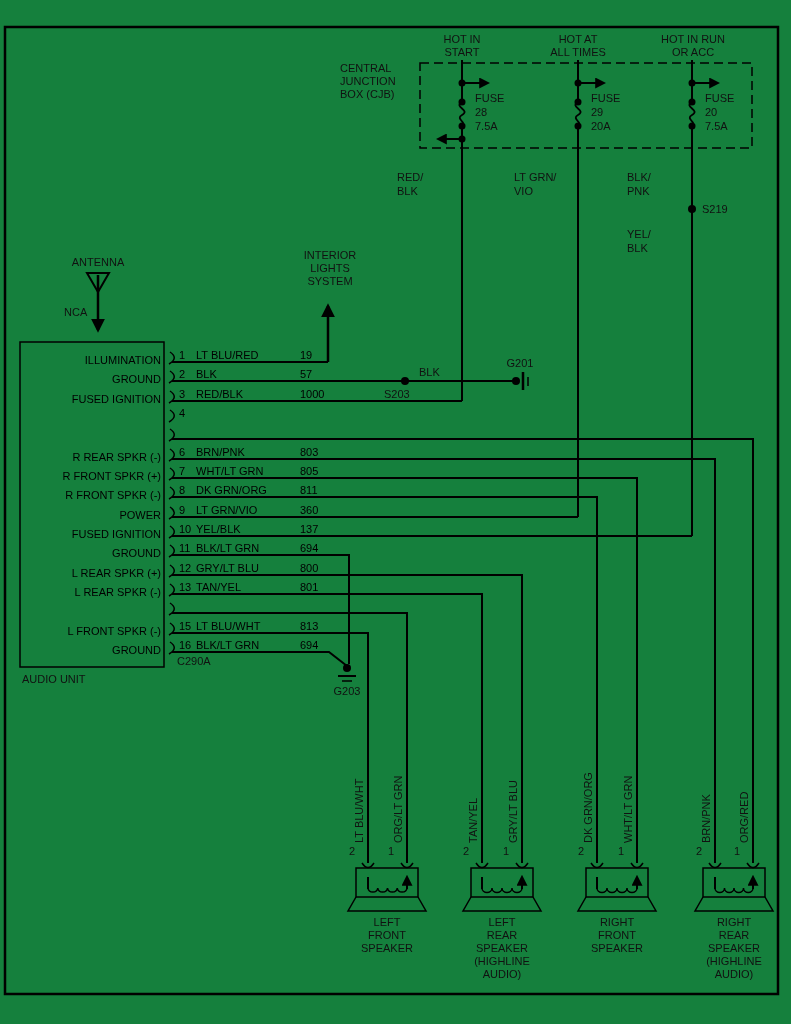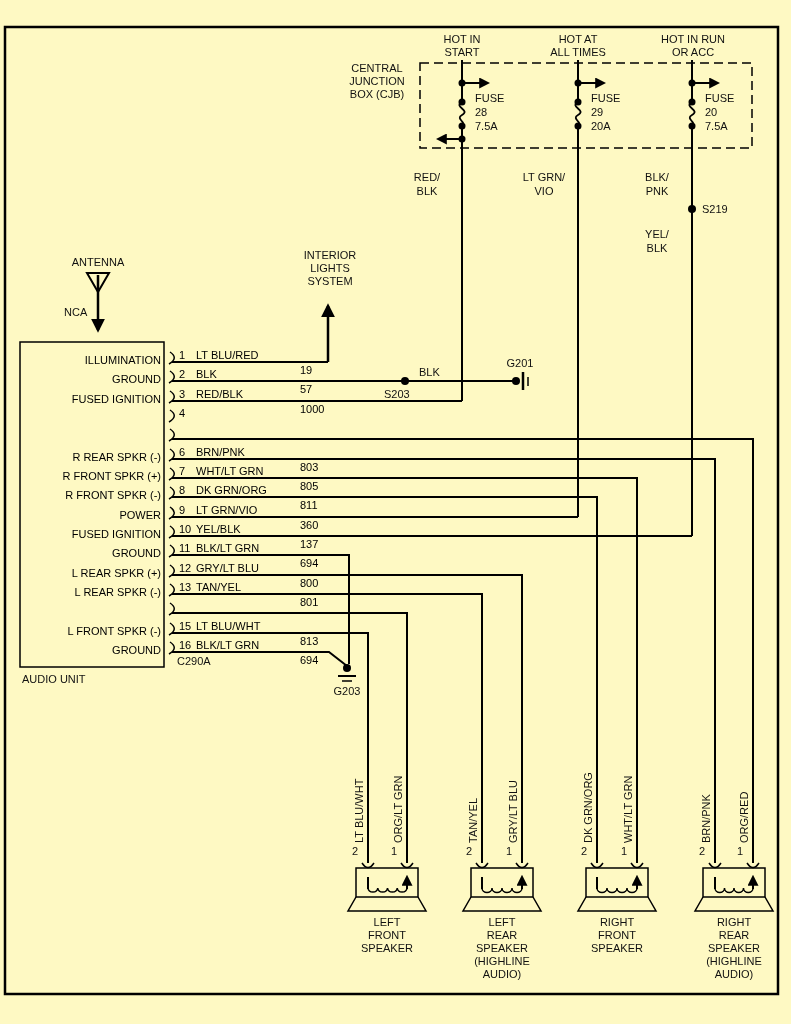--- a/index.html
+++ b/index.html
@@ -1,29 +1,29 @@
 <!DOCTYPE html>
 <html><head>
 <meta charset="utf-8">
 <style>
   html,body{margin:0;padding:0;background:#fff;}
-  .stage{position:relative;width:791px;height:1024px;background:#fef9c3;overflow:hidden;
+  .stage{position:relative;width:791px;height:1024px;background:#15803d;overflow:hidden;
          font-family:"Liberation Sans",sans-serif;color:#000;}
   svg.layer{position:absolute;left:0;top:0;}
   .t{position:absolute;font-size:11px;line-height:13px;white-space:pre-line;color:#111;}
   .ctr{text-align:center}
-  .rt{text-align:center}
+  .rt{text-align:left}
   .lh14{line-height:14px}
   .rot{transform:rotate(-90deg);transform-origin:0 0;white-space:nowrap;}
   .u{}
   .pinrow{position:absolute;left:0;width:791px;height:16px;}
   .pinrow span{position:absolute;top:0;font-size:11px;line-height:12px;}
   .pn{left:179px;}
   .pc{left:196px;}
-  .ci{left:300px;margin-top:15px;}
+  .ci{left:300px;}
   .fn{left:25px;width:136px;text-align:right;top:5px !important;}
 </style>
 </head>
 <body>
 
 <div class="stage">
 
   <svg class="layer" width="791" height="1024" viewBox="0 0 791 1024">
     <defs>
       <marker id="ah" viewBox="0 0 10 10" refX="8" refY="5" markerWidth="5.5" markerHeight="5.5" orient="auto-start-reverse">

